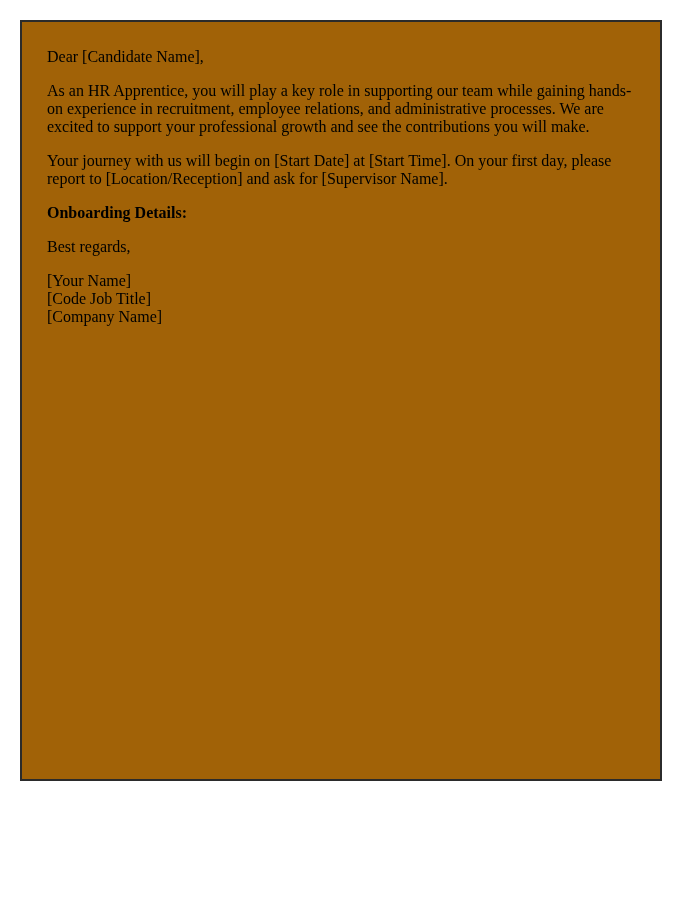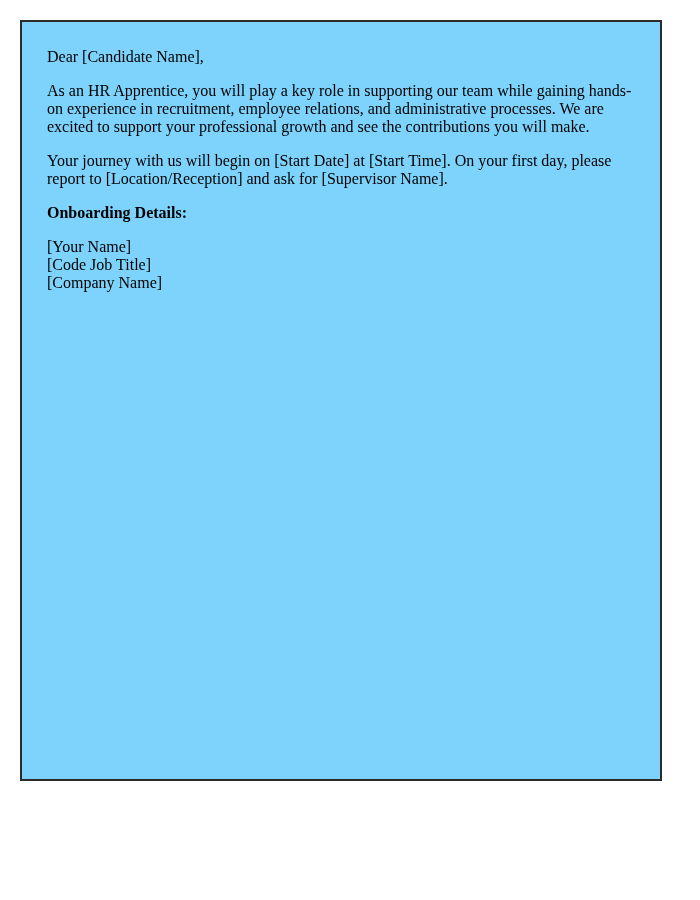--- a/index.html
+++ b/index.html
@@ -16,21 +16,21 @@
     position: relative;
   }
   .page {
     position: absolute;
     left: 20px;
     top: 20px;
     width: 642px;
     height: 761px;
     box-sizing: border-box;
     border: 2px solid #2b2b2b;
-    background: #7dd3fc;
+    background: #a16207;
     padding: 10px 25px 20px 25px;
     overflow: hidden;
   }
   .page p {
     margin: 16px 0;
     line-height: 18px;
   }
   .bold {
     font-weight: bold;
   }
@@ -58,16 +58,17 @@
 
   <p>As an HR Apprentice, you will play a key role in supporting our team while gaining hands-on experience in recruitment, employee relations, and administrative processes. We are excited to support your professional growth and see the contributions you will make.</p>
 
   <p>Your journey with us will begin on [Start Date] at [Start Time]. On your first day, please report to [Location/Reception] and ask for [Supervisor Name].</p>
 
   <p class="bold">Onboarding Details:</p>
 
 
 
 
+  <p>Best regards,</p>
 
   <p><span class="sig-line">[Your Name]</span><br><span class="sig-line">[Code Job Title]</span><br><span class="sig-line">[Company Name]</span></p>
 
 </div>
 
 </body></html>

